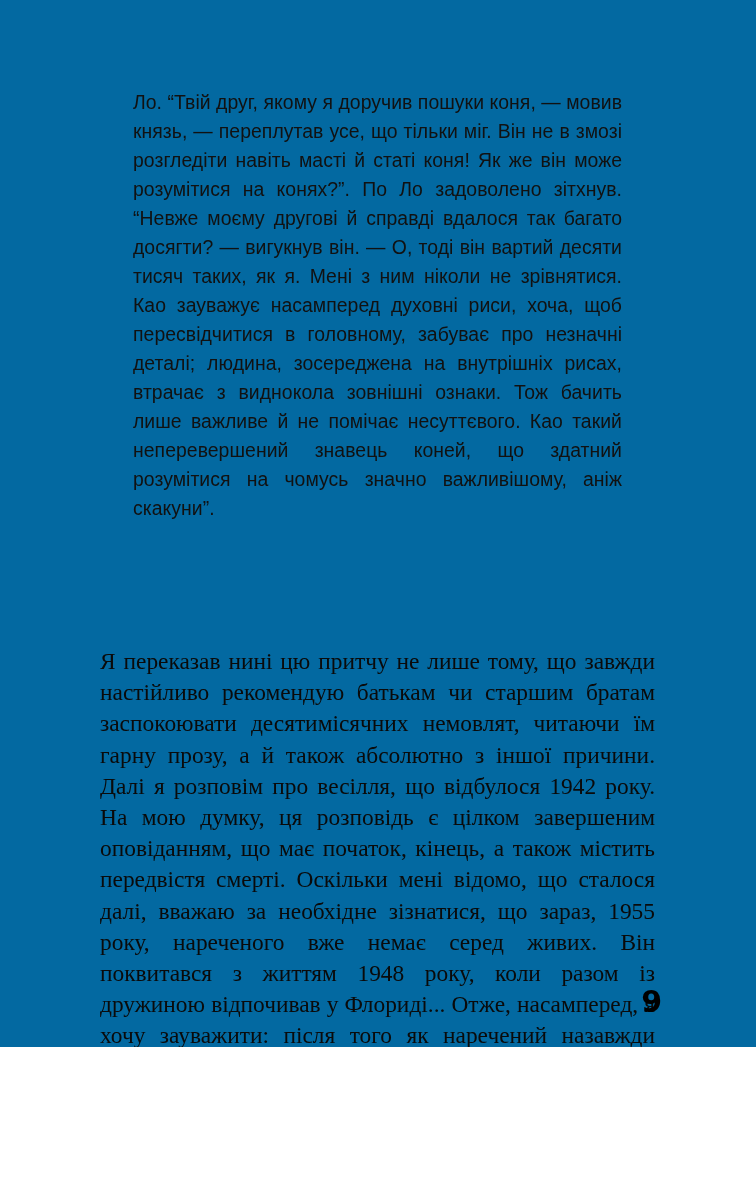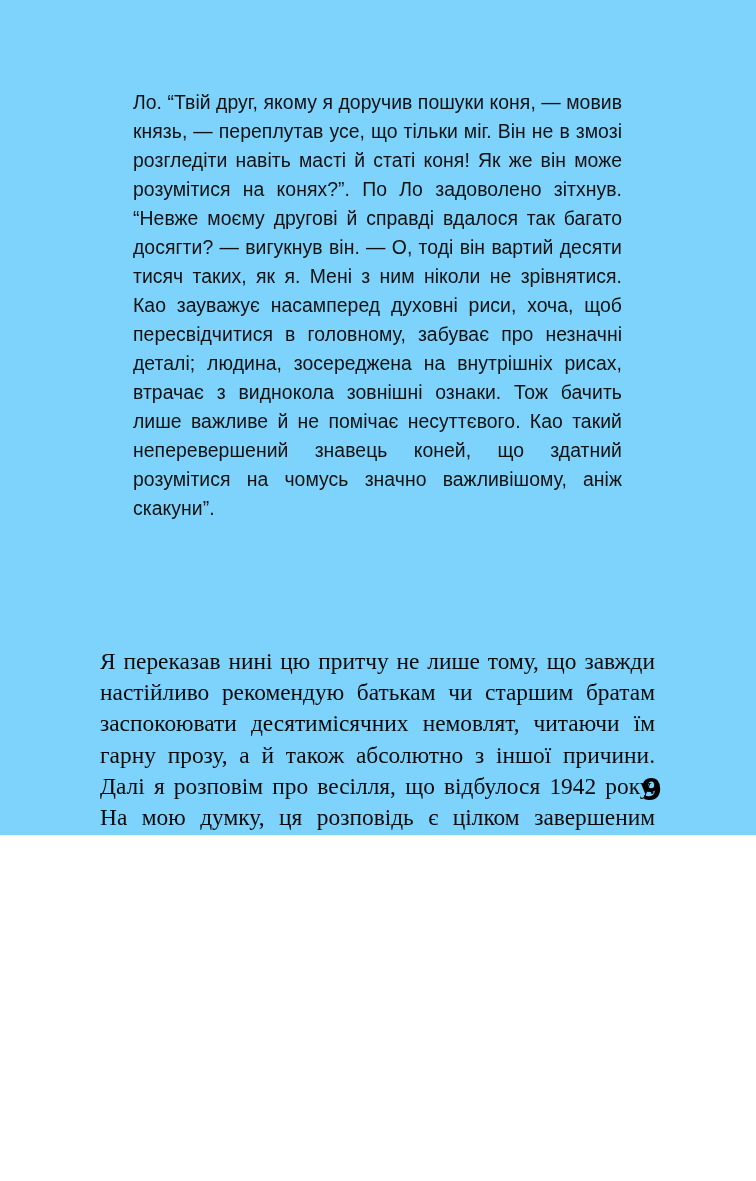--- a/index.html
+++ b/index.html
@@ -5,23 +5,23 @@
 <style>
   html, body {
     margin: 0;
     padding: 0;
     background: #ffffff;
   }
 
   .page {
     position: relative;
     width: 756px;
-    height: 835px;
+    height: 1047px;
     margin: 0 auto;
-    background: #7dd3fc;
+    background: #0369a1;
     overflow: hidden;
     color: #0d0d0d;
     -webkit-font-smoothing: antialiased;
   }
 
   
   .excerpt {
     position: absolute;
     left: 133px;
     top: 88px;

